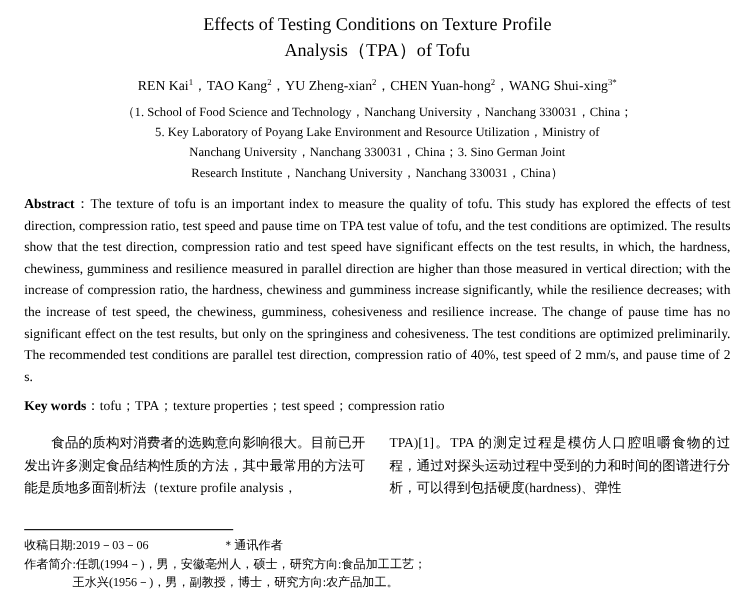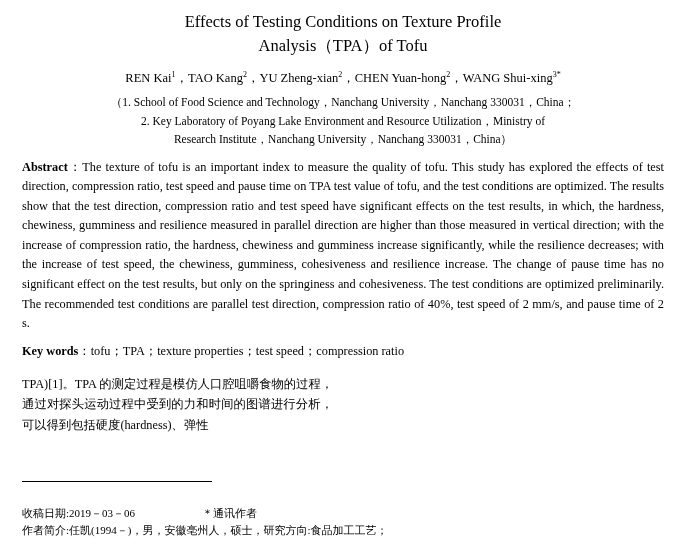--- a/index.html
+++ b/index.html
@@ -121,34 +121,39 @@
     <span class="title-line">Effects of Testing Conditions on Texture Profile</span>
     <span class="title-line">Analysis（TPA）of Tofu</span>
   </div>
 
   <div class="authors">
     REN Kai<sup>1</sup>，TAO Kang<sup>2</sup>，YU Zheng-xian<sup>2</sup>，CHEN Yuan-hong<sup>2</sup>，WANG Shui-xing<sup>3*</sup>
   </div>
 
   <div class="affil">
     <span class="aline">（1. School of Food Science and Technology，Nanchang University，Nanchang 330031，China；</span>
-    <span class="aline">2. Key Laboratory of Poyang Lake Environment and Resource Utilization，Ministry of</span>
+    <span class="aline">5. Key Laboratory of Poyang Lake Environment and Resource Utilization，Ministry of</span>
+    <span class="aline">Nanchang University，Nanchang 330031，China；3. Sino German Joint</span>
     <span class="aline">Research Institute，Nanchang University，Nanchang 330031，China）</span>
   </div>
 
   <div class="abstract"><b>Abstract</b><span>：The texture of tofu is an important index to measure the quality of tofu. This study has explored the effects of test direction, compression ratio, test speed and pause time on TPA test value of tofu, and the test conditions are optimized. The results show that the test direction, compression ratio and test speed have significant effects on the test results, in which, the hardness, chewiness, gumminess and resilience measured in parallel direction are higher than those measured in vertical direction; with the increase of compression ratio, the hardness, chewiness and gumminess increase significantly, while the resilience decreases; with the increase of test speed, the chewiness, gumminess, cohesiveness and resilience increase. The change of pause time has no significant effect on the test results, but only on the springiness and cohesiveness. The test conditions are optimized preliminarily. The recommended test conditions are parallel test direction, compression ratio of 40%, test speed of 2 mm/s, and pause time of 2 s.</span></div>
 
   <div class="keywords"><b>Key words</b><span>：tofu；TPA；texture properties；test speed；compression ratio</span></div>
 
   <div class="columns">
+    <div class="col">
+      <p class="indent">食品的质构对消费者的选购意向影响很大。目前已开发出许多测定食品结构性质的方法，其中最常用的方法可能是质地多面剖析法（texture profile analysis，</p>
+    </div>
     <div class="col">
       <p>TPA)[1]。TPA 的测定过程是模仿人口腔咀嚼食物的过程，通过对探头运动过程中受到的力和时间的图谱进行分析，可以得到包括硬度(hardness)、弹性</p>
     </div>
   </div>
 
   <div class="footnote-rule"></div>
 
   <div class="footnotes">
     <span class="fn-row"><span>收稿日期:2019－03－06</span><span class="fn-corr">＊通讯作者</span></span>
     <span class="fn-row">作者简介:任凯(1994－)，男，安徽亳州人，硕士，研究方向:食品加工工艺；</span>
+    <span class="fn-row">　　　　王水兴(1956－)，男，副教授，博士，研究方向:农产品加工。</span>
   </div>
 
 </div>
 
 </body></html>

